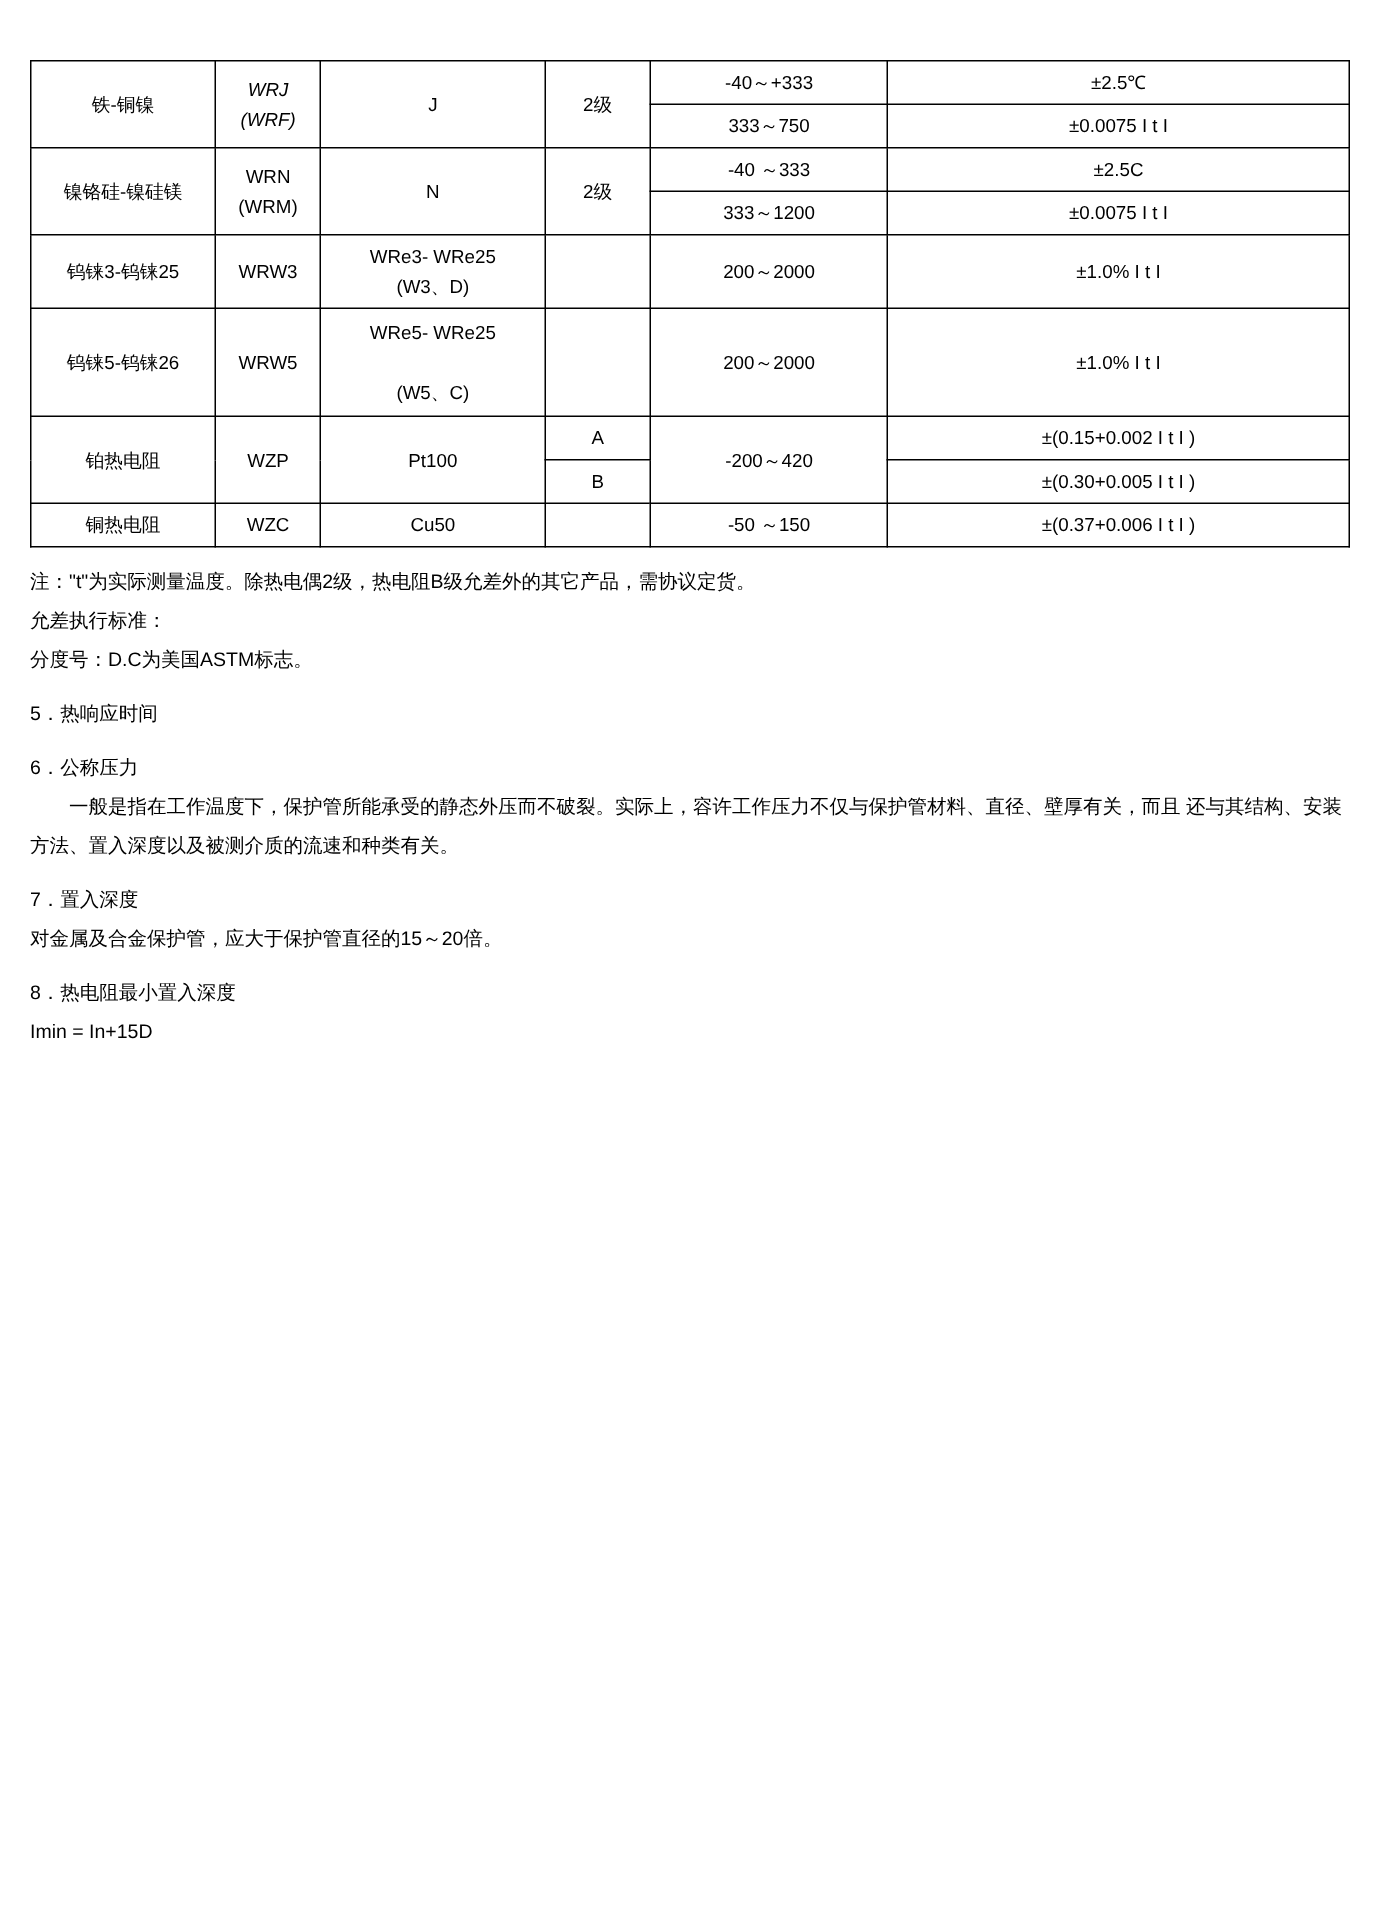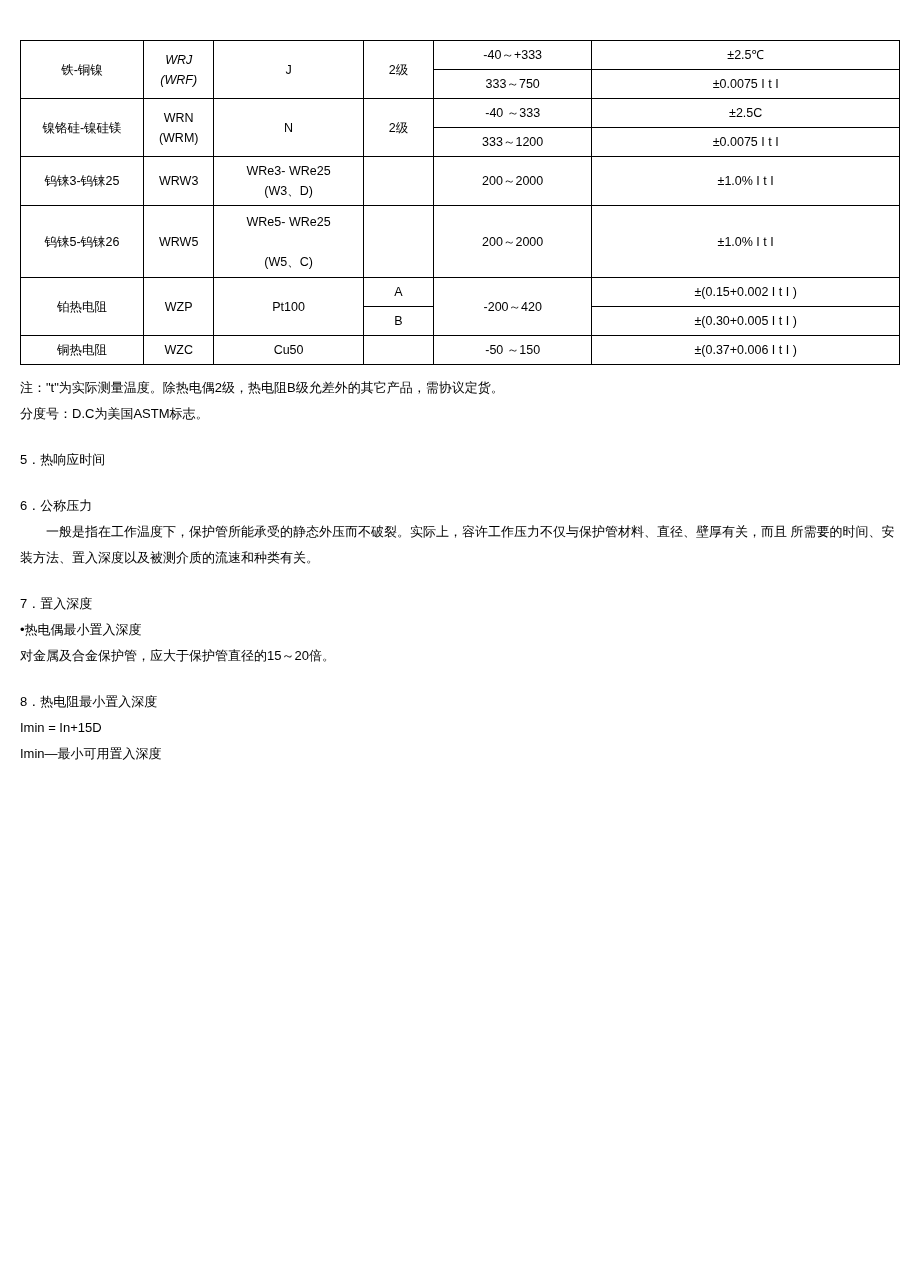--- a/index.html
+++ b/index.html
@@ -37,21 +37,20 @@
     .col5 { width: 35%; }
     .body-text {
       margin-top: 10px;
     }
     .body-text p {
       line-height: 2.0;
       font-size: 13px;
       margin: 0;
     }
     .section-gap {
-      margin-top: 20px;
     }
     .para-indent {
       text-indent: 2em;
     }
   </style>
 </head>
 <body>
 
 <table>
   <colgroup>
@@ -132,35 +131,34 @@
       <td>Cu50</td>
       <td></td>
       <td>-50 ～150</td>
       <td>±(0.37+0.006 I  t I   )</td>
     </tr>
   </tbody>
 </table>
 
 <div class="body-text">
   <p>注："t"为实际测量温度。除热电偶2级，热电阻B级允差外的其它产品，需协议定货。</p>
+  <p>允差执行标准：</p>
   <p>分度号：D.C为美国ASTM标志。</p>
 </div>
 
 <div class="body-text section-gap">
   <p>5．热响应时间</p>
 </div>
 
 <div class="body-text section-gap">
   <p>6．公称压力</p>
-  <p class="section-gap para-indent">一般是指在工作温度下，保护管所能承受的静态外压而不破裂。实际上，容许工作压力不仅与保护管材料、直径、壁厚有关，而且 所需要的时间、安装方法、置入深度以及被测介质的流速和种类有关。</p>
+  <p class="section-gap para-indent">一般是指在工作温度下，保护管所能承受的静态外压而不破裂。实际上，容许工作压力不仅与保护管材料、直径、壁厚有关，而且 还与其结构、安装方法、置入深度以及被测介质的流速和种类有关。</p>
 </div>
 
 <div class="body-text section-gap">
   <p>7．置入深度</p>
-  <p class="section-gap">•热电偶最小置入深度</p>
   <p>对金属及合金保护管，应大于保护管直径的15～20倍。</p>
 </div>
 
 <div class="body-text section-gap">
   <p>8．热电阻最小置入深度</p>
   <p class="section-gap">Imin = In+15D</p>
-  <p class="section-gap">Imin—最小可用置入深度</p>
 </div>
 
 </body></html>

